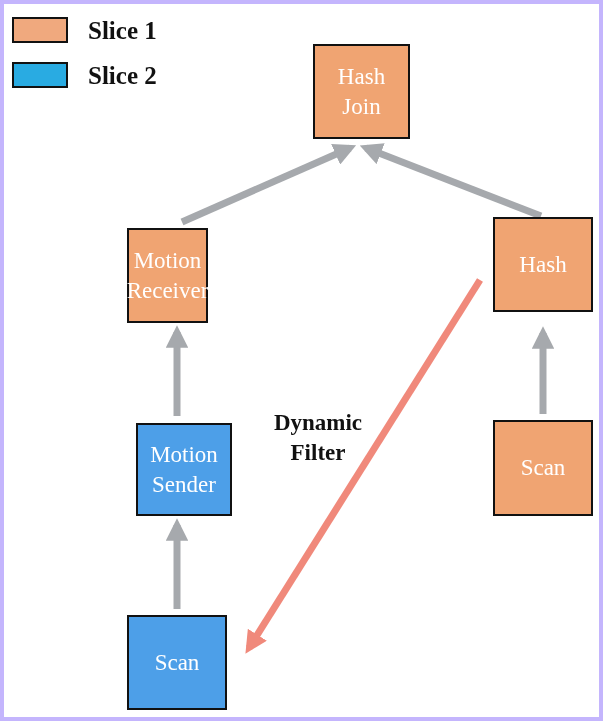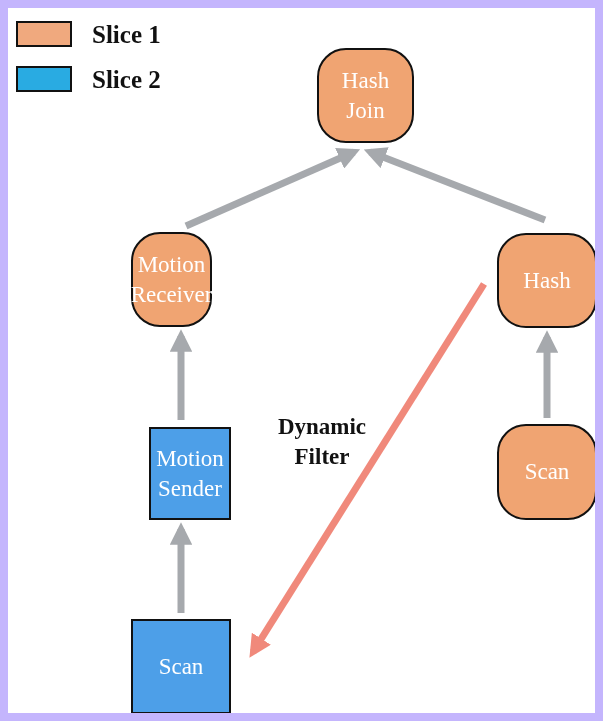--- a/index.html
+++ b/index.html
@@ -1,20 +1,20 @@
 <!DOCTYPE html>
 <html><head>
 <meta charset="utf-8">
 <style>
   html,body{margin:0;padding:0;background:#ffffff;}
   #canvas{
     position:relative;
     width:603px;height:721px;
     background:#ffffff;
-    border:8px solid #c4b5fd;
+    border:4px solid #c4b5fd;
     box-sizing:border-box;
     font-family:"Liberation Serif","DejaVu Serif",serif;
     overflow:hidden;
   }
   
   .legend-row{position:absolute;display:flex;align-items:center;gap:20px;}
   .legend-swatch{width:56px;height:26px;border:2px solid #111;box-sizing:border-box;}
   .swatch-slice1{background:#f0a97e;}
   .swatch-slice2{background:#29abe2;}
   .legend-label{font-size:25px;font-weight:bold;color:#111;line-height:1;}
@@ -23,26 +23,26 @@
     position:absolute;
     border:2px solid #111;
     box-sizing:border-box;
     display:flex;align-items:center;justify-content:center;
     text-align:center;
     color:#ffffff;
     font-size:23px;
     line-height:1.3;
     padding:4px;
   }
-  .slice1{background:#f0a472;border-radius:29px;}
+  .slice1{background:#f0a472;}
   .slice2{background:#4d9fe8;}
   #node-hash-join      {left:309px;top:40px; width:97px; height:95px;}
   #node-motion-receiver{left:123px;top:224px;width:81px;height:95px;font-family:Liberation Serif, serif;}
-  #node-hash           {left:489px;top:225px;width:100px;height:95px;}
-  #node-motion-sender  {left:141px;top:419px;width:82px;height:93px;}
+  #node-hash           {left:489px;top:213px;width:100px;height:95px;}
+  #node-motion-sender  {left:132px;top:419px;width:96px;height:93px;}
   #node-scan-right     {left:489px;top:416px;width:100px;height:96px;}
   #node-scan-left      {left:123px;top:611px;width:100px;height:95px;}
   
   #edge-layer{position:absolute;left:0;top:0;width:603px;height:721px;pointer-events:none;}
   
   #dynamic-filter-label{
     position:absolute;left:252px;top:404px;width:124px;
     text-align:center;
     font-size:23px;font-weight:bold;color:#111;
     line-height:1.3;

